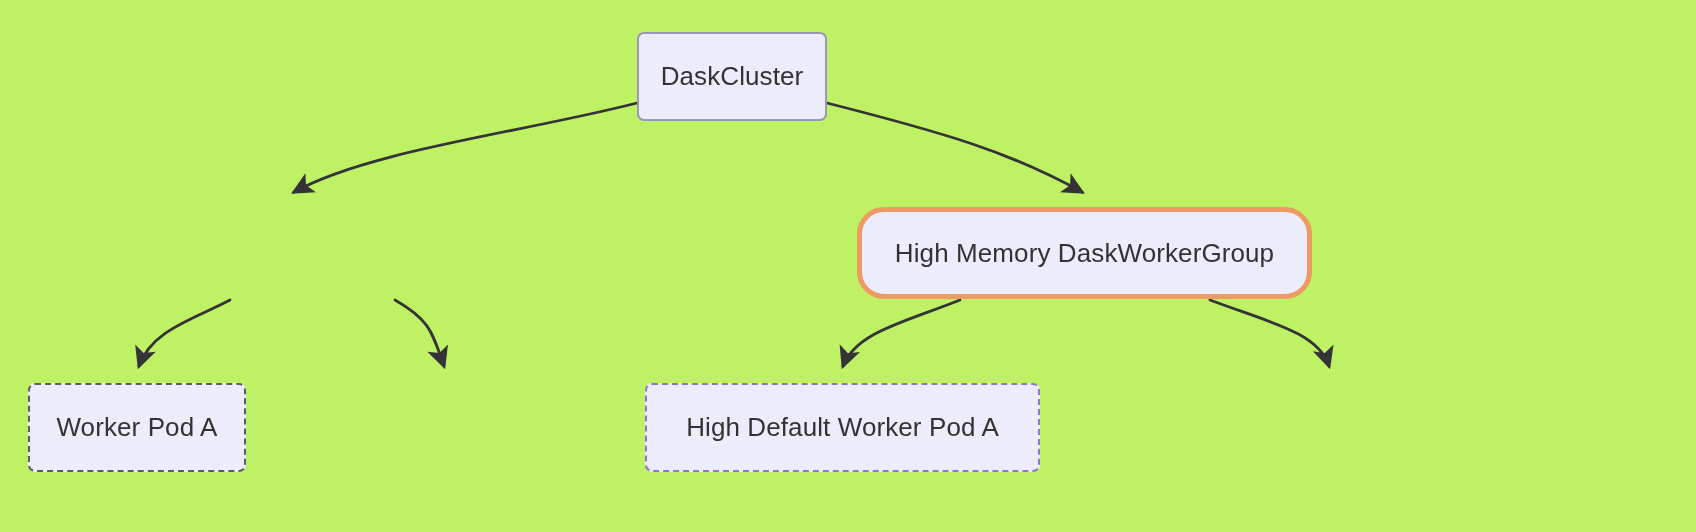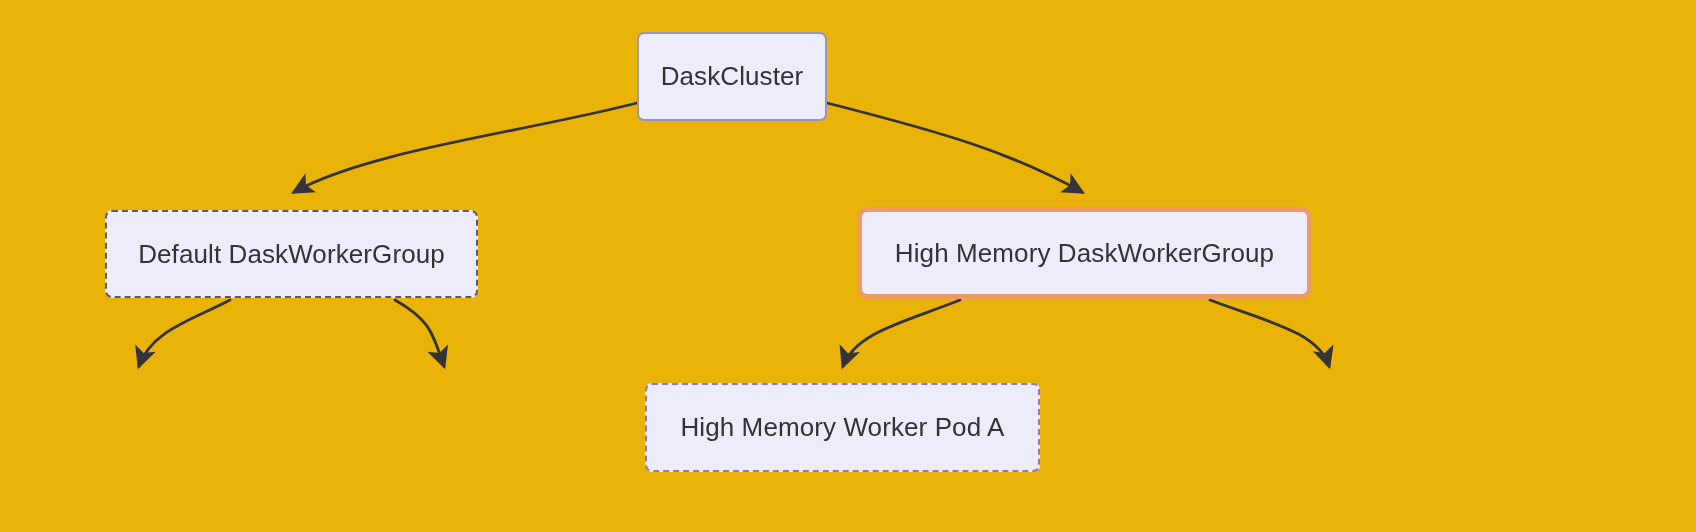--- a/index.html
+++ b/index.html
@@ -8,21 +8,21 @@
     padding: 0;
     background: #ffffff;
   }
   body {
     font-family: "Liberation Sans", "DejaVu Sans", sans-serif;
   }
   #diagram-root {
     position: relative;
     width: 1696px;
     height: 532px;
-    background: #eab308;
+    background: #bef264;
     overflow: hidden;
   }
   #edge-layer {
     position: absolute;
     left: 0;
     top: 0;
     width: 1696px;
     height: 532px;
     pointer-events: none;
   }
@@ -85,28 +85,28 @@
 
     <path d="M 960 300 C 905 322, 856 332, 843 366" fill="none" stroke="#333338" stroke-width="2.8" stroke-linecap="round" marker-end="url(#arrowhead)"></path>
 
     <path d="M 1210 300 C 1268 322, 1318 332, 1329 366" fill="none" stroke="#333338" stroke-width="2.8" stroke-linecap="round" marker-end="url(#arrowhead)"></path>
   </svg>
 
   <div class="node node--solid" style="left:637px; top:32px; width:190px; height:89px;">
     <span class="node-label">DaskCluster</span>
   </div>
 
-  <div class="node node--dashed-gray" style="left:105px; top:210px; width:373px; height:88px;">
-    <span class="node-label">Default DaskWorkerGroup</span>
-  </div>
 
-  <div class="node node--highlight-orange" style="left:857px; top:207px; width:455px; height:92px;">
+  <div class="node node--highlight-orange" style="left:857px; top:207px; width:455px; height:92px;border-radius:27px;">
     <span class="node-label">High Memory DaskWorkerGroup</span>
   </div>
 
+  <div class="node node--dashed-gray" style="left:28px; top:383px; width:218px; height:89px;">
+    <span class="node-label">Worker Pod A</span>
+  </div>
 
 
   <div class="node node--dashed-violet" style="left:645px; top:383px; width:395px; height:89px;">
-    <span class="node-label">High Memory Worker Pod A</span>
+    <span class="node-label">High Default Worker Pod A</span>
   </div>
 
 
 </div>
 
 </body></html>

